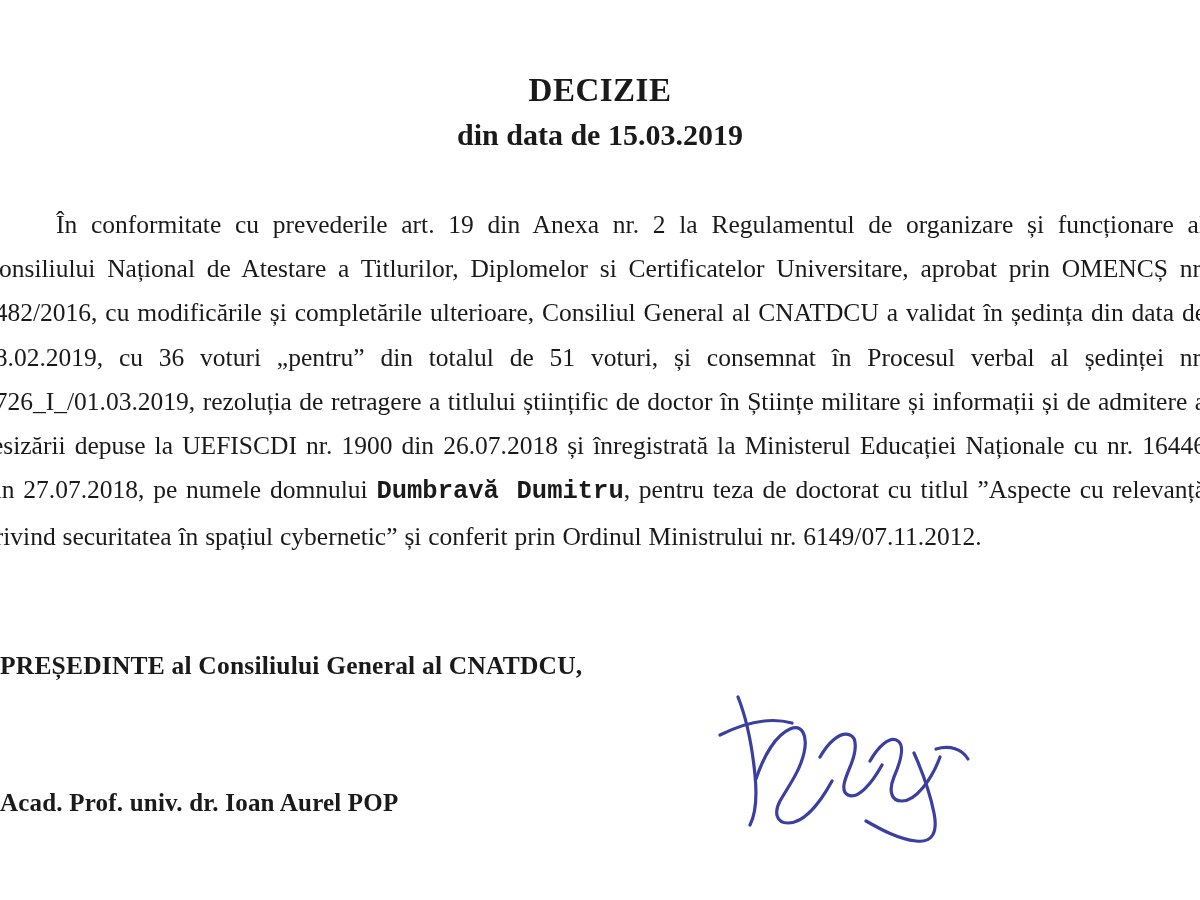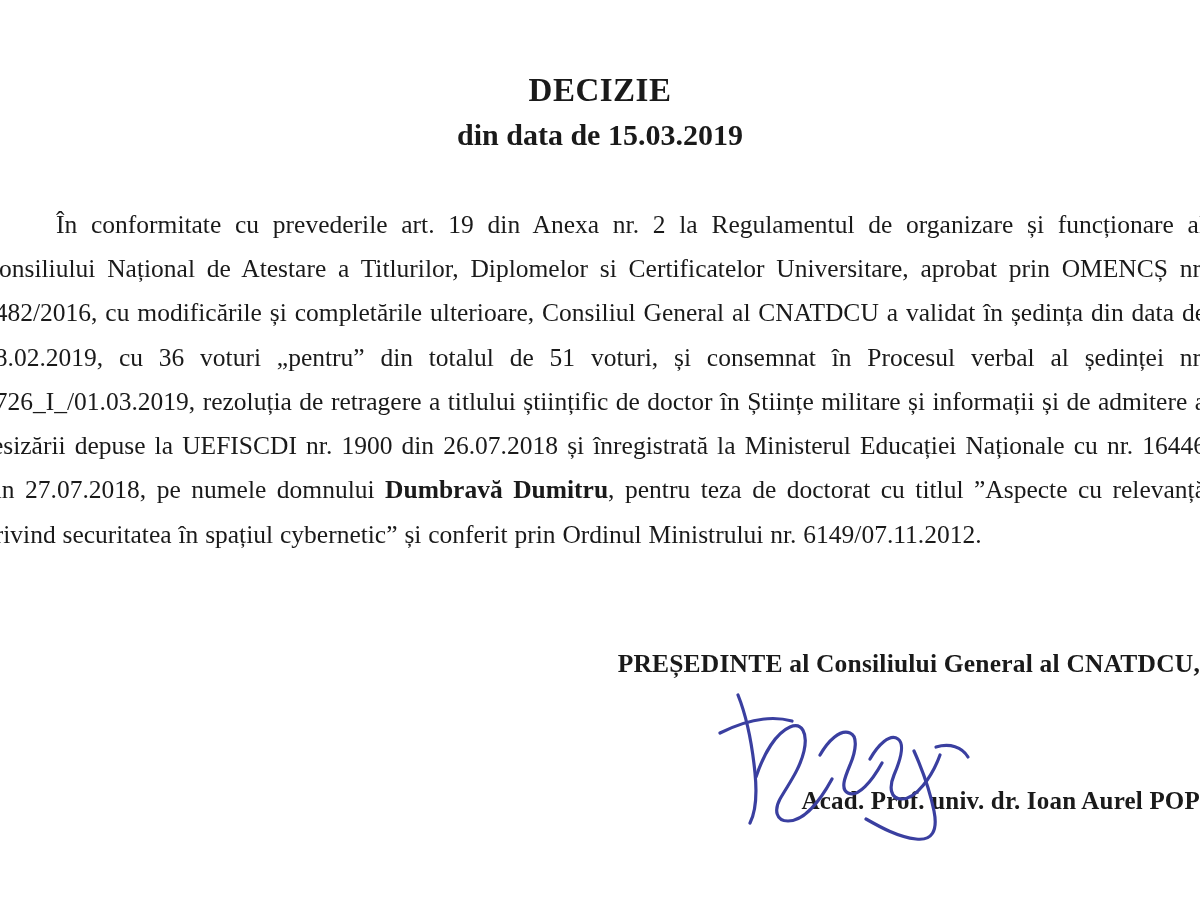--- a/index.html
+++ b/index.html
@@ -55,26 +55,27 @@
     text-align: justify;
     text-justify: inter-word;
     text-indent: 74px;
     margin: 0;
     padding: 0 18px 0 18px;
     hyphens: none;
     word-spacing: 0.5px;
   }
   .body-par b {
     font-weight: 700;
+    font-family: Liberation Mono, monospace;
   }
 
   
   .sign-block {
     margin-top: 92px;
-    text-align: right;
+    text-align: left;
     position: relative;
   }
   .sign-role {
     font-size: 25.5px;
     font-weight: 700;
     margin: 0;
     letter-spacing: 0.2px;
   }
   .sign-name {
     font-size: 25px;

